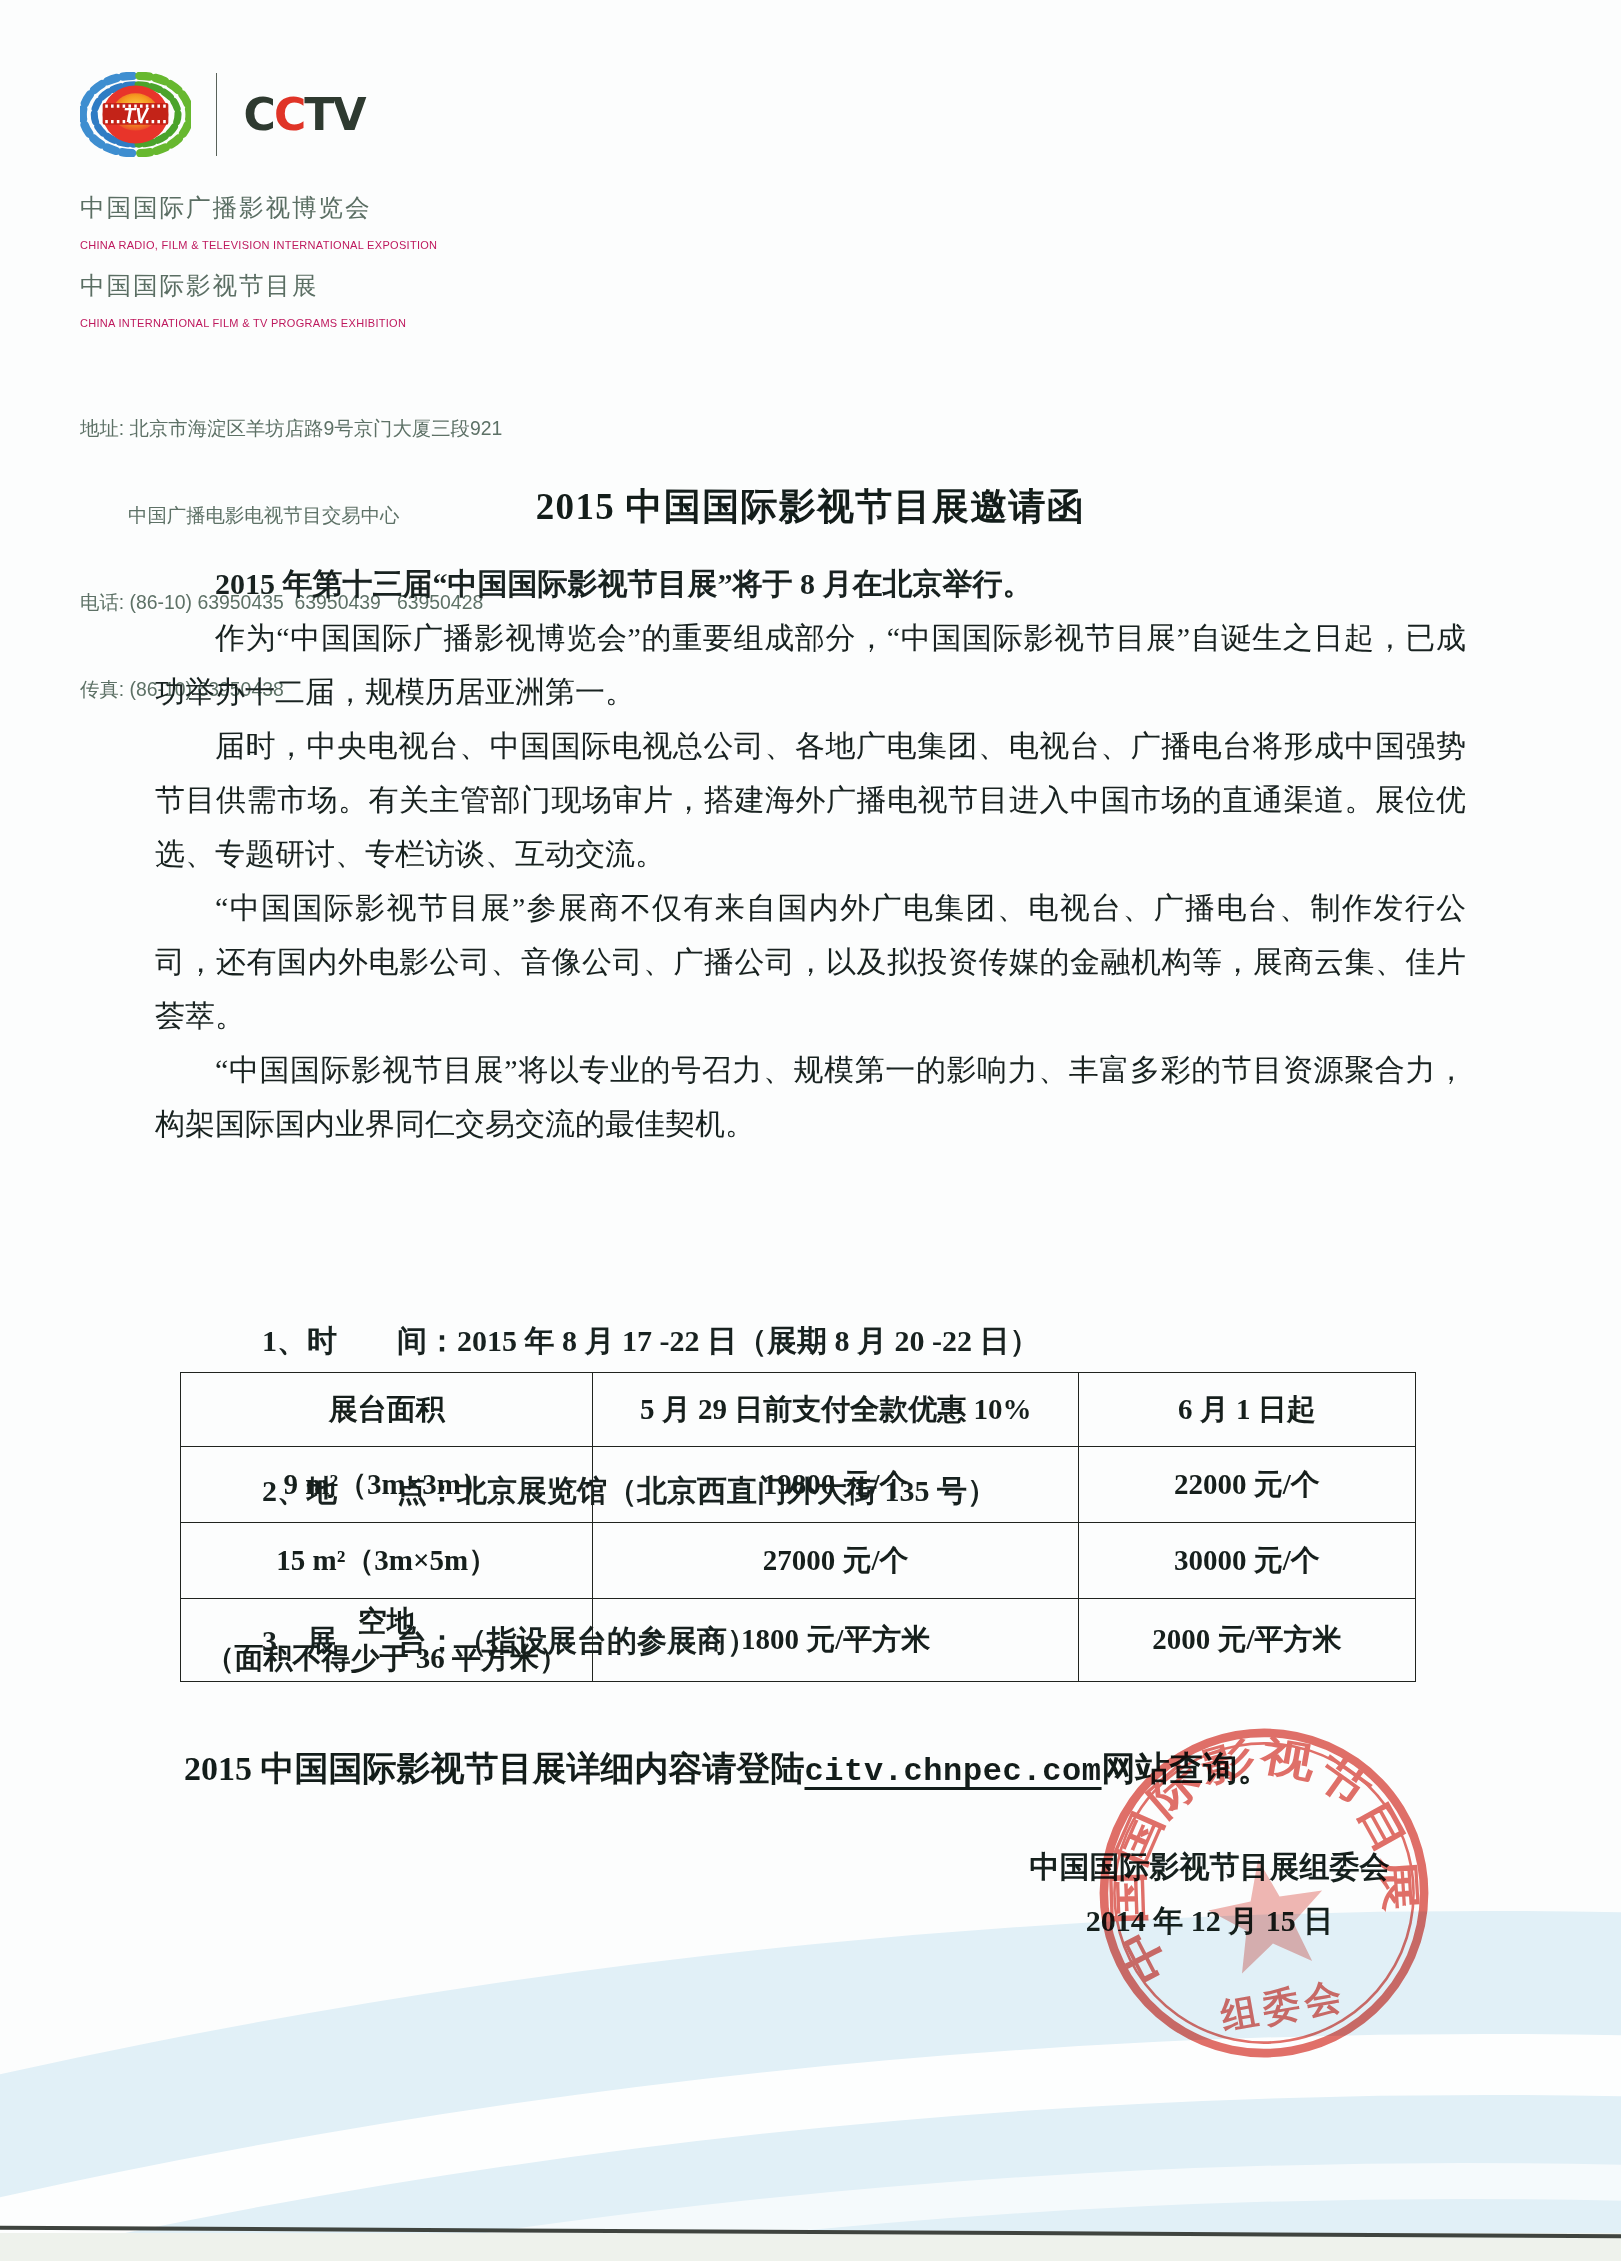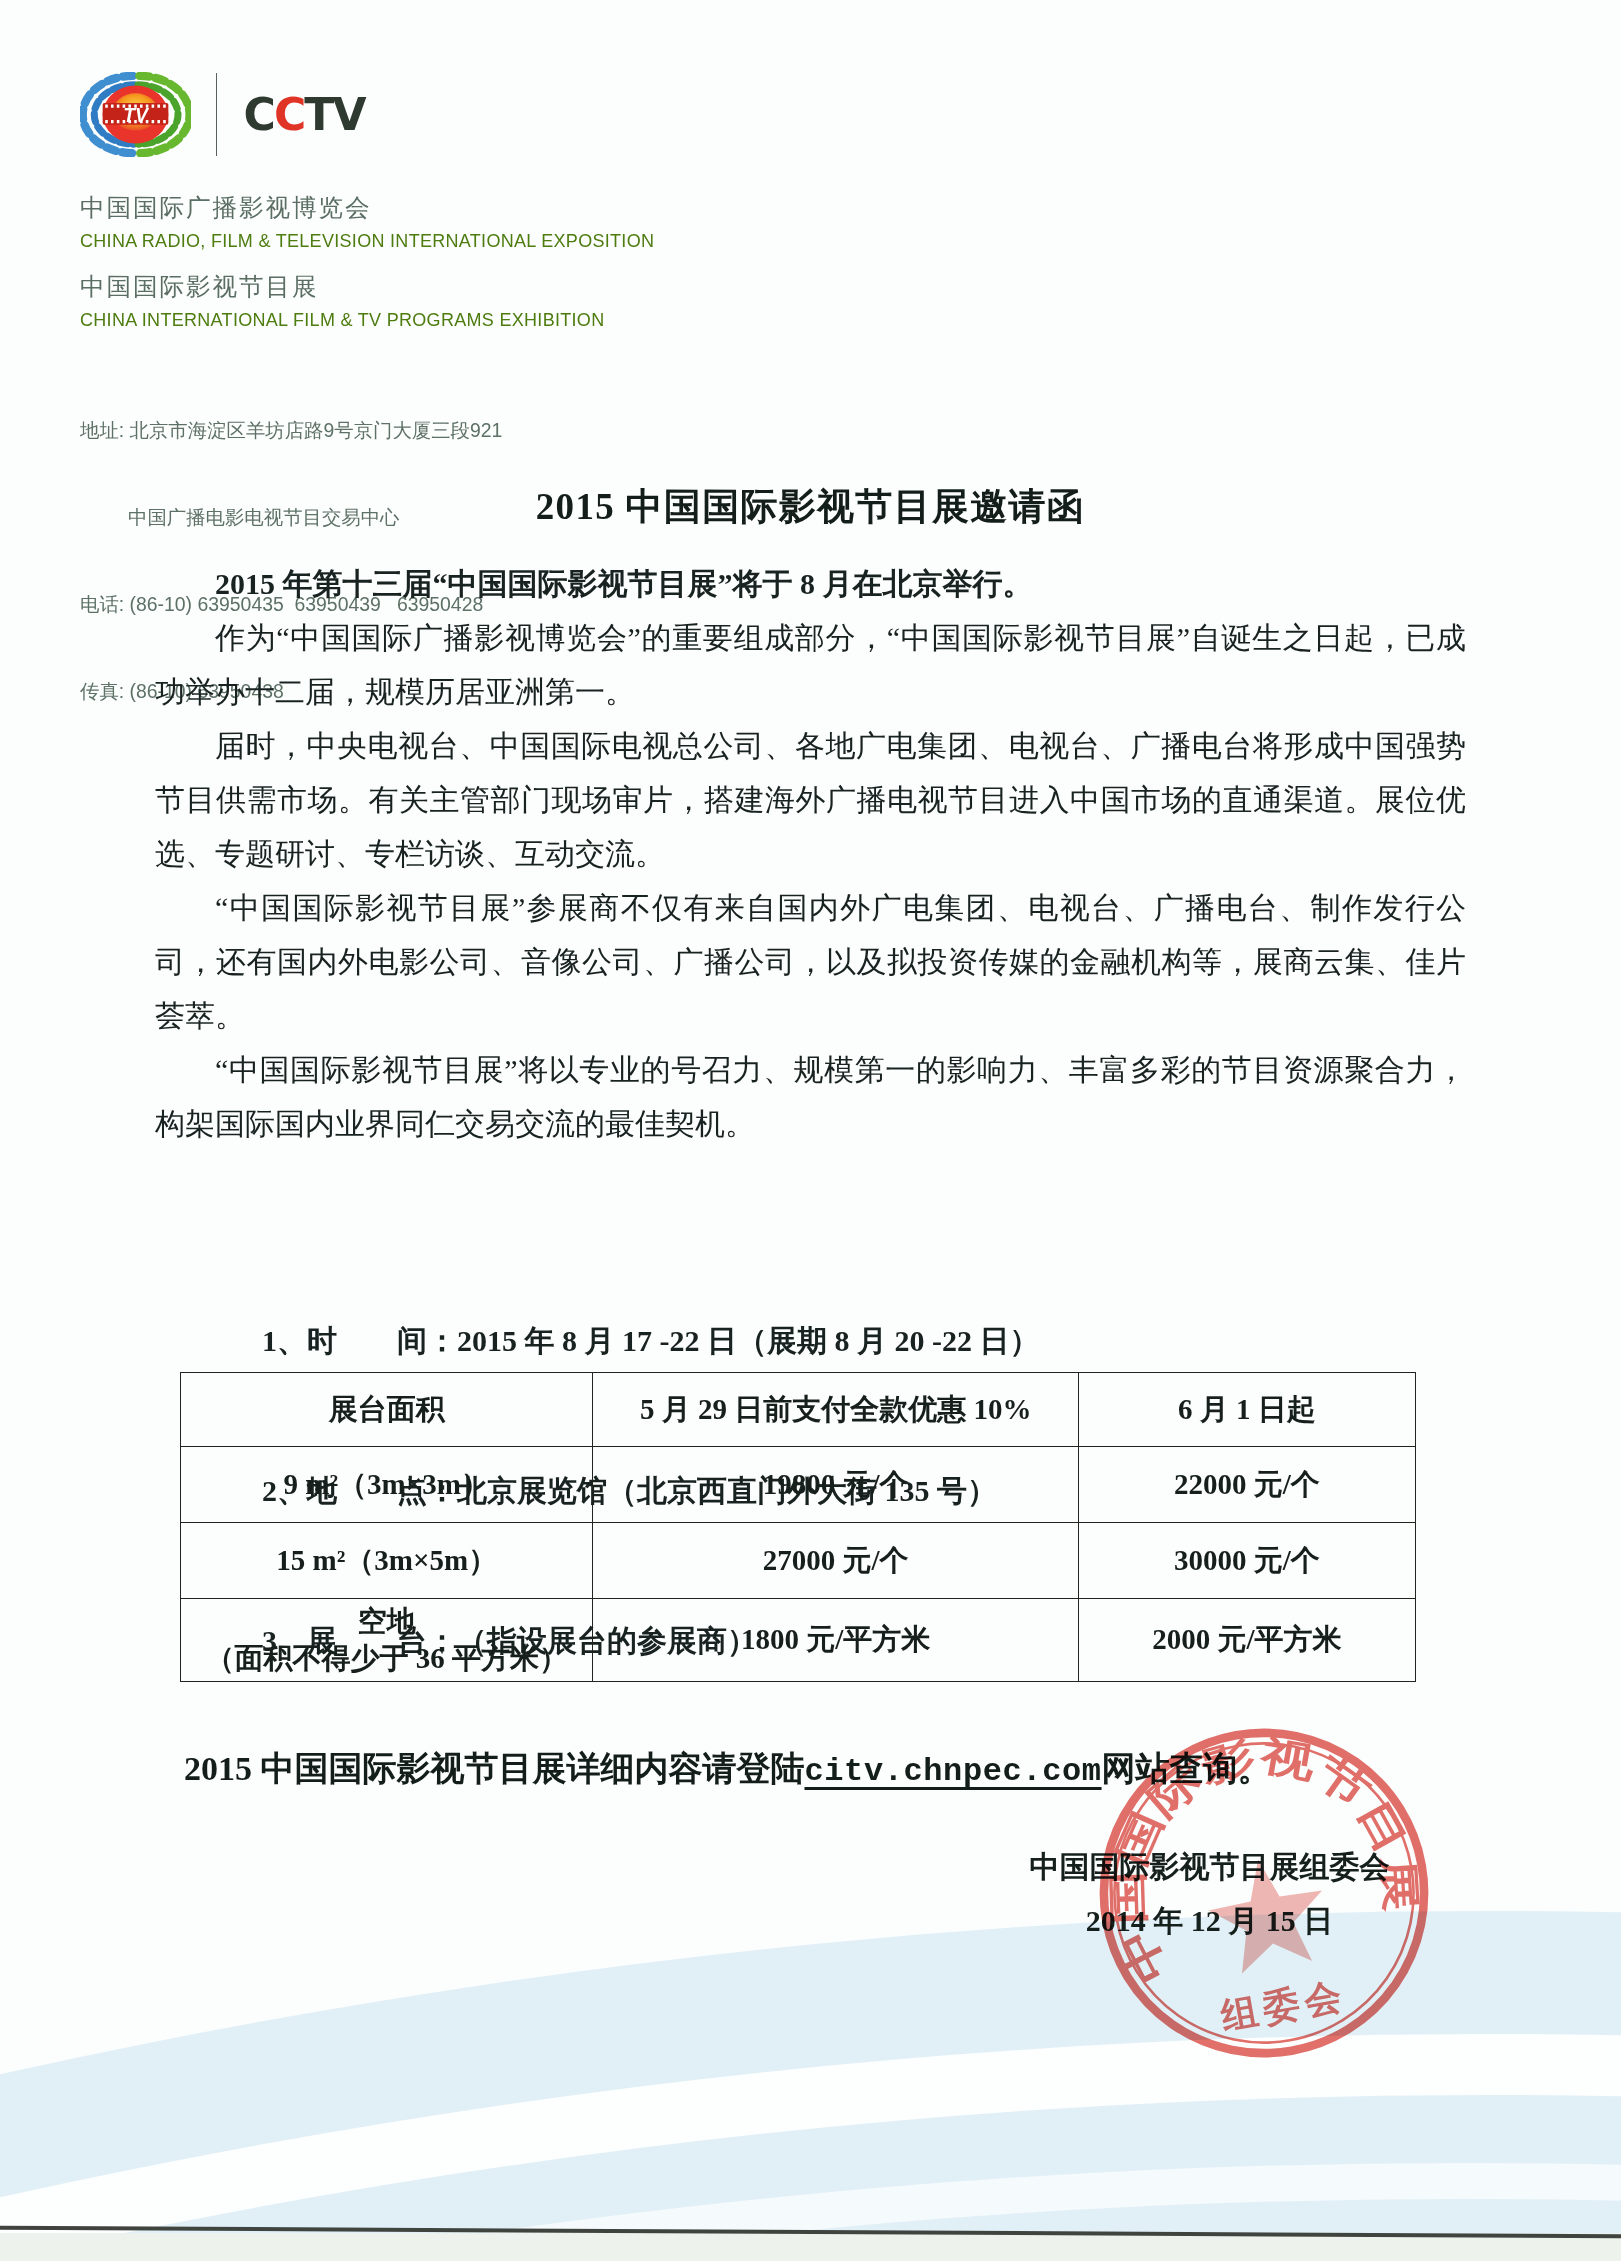--- a/index.html
+++ b/index.html
@@ -20,21 +20,21 @@
   
   .header{position:absolute;left:80px;top:72px;width:905px;z-index:2;}
   .logo-row{display:flex;align-items:center;height:85px;}
   .globe{width:111px;height:85px;display:block;}
   .logo-divider{width:1.9px;height:83px;background:#59625a;margin:0 26px 0 24.6px;}
   .cctv{font-family:"DejaVu Sans", sans-serif;font-weight:900;font-size:44px;letter-spacing:-1.9px;color:#2e3a30;line-height:1;}
   .cctv .c2{color:#e03427;}
   .org{margin-top:34px;}
   .org + .org{margin-top:18px;}
   .org-cn{font-family:"Liberation Sans", sans-serif;font-weight:500;font-size:24.6px;color:#5a6e63;letter-spacing:1.9px;}
-  .org-en{font-family:"Liberation Sans", sans-serif;font-size:18px;color:#4d7c0f;margin-top:7px;letter-spacing:0.3px;}
+  .org-en{font-family:"Liberation Sans", sans-serif;font-size:11px;color:#be185d;margin-top:15px;letter-spacing:0.3px;}
   .contact{margin-top:27px;font-family:"Liberation Sans", sans-serif;font-size:19.4px;color:#5d7166;line-height:29px;white-space:pre-wrap;}
   .contact .row{display:flex;}
   .contact .lbl{flex:0 0 auto;}
   .contact .indent2{padding-left:48px;}
 
   
   .doc-title{position:absolute;left:0;top:482px;width:1621px;text-align:center;font-size:37px;font-weight:bold;letter-spacing:1.3px;color:#131d1a;z-index:2;}
 
   
   .body-block{position:absolute;left:155px;top:557px;width:1311px;z-index:2;font-size:30px;line-height:54px;text-align:justify;}

